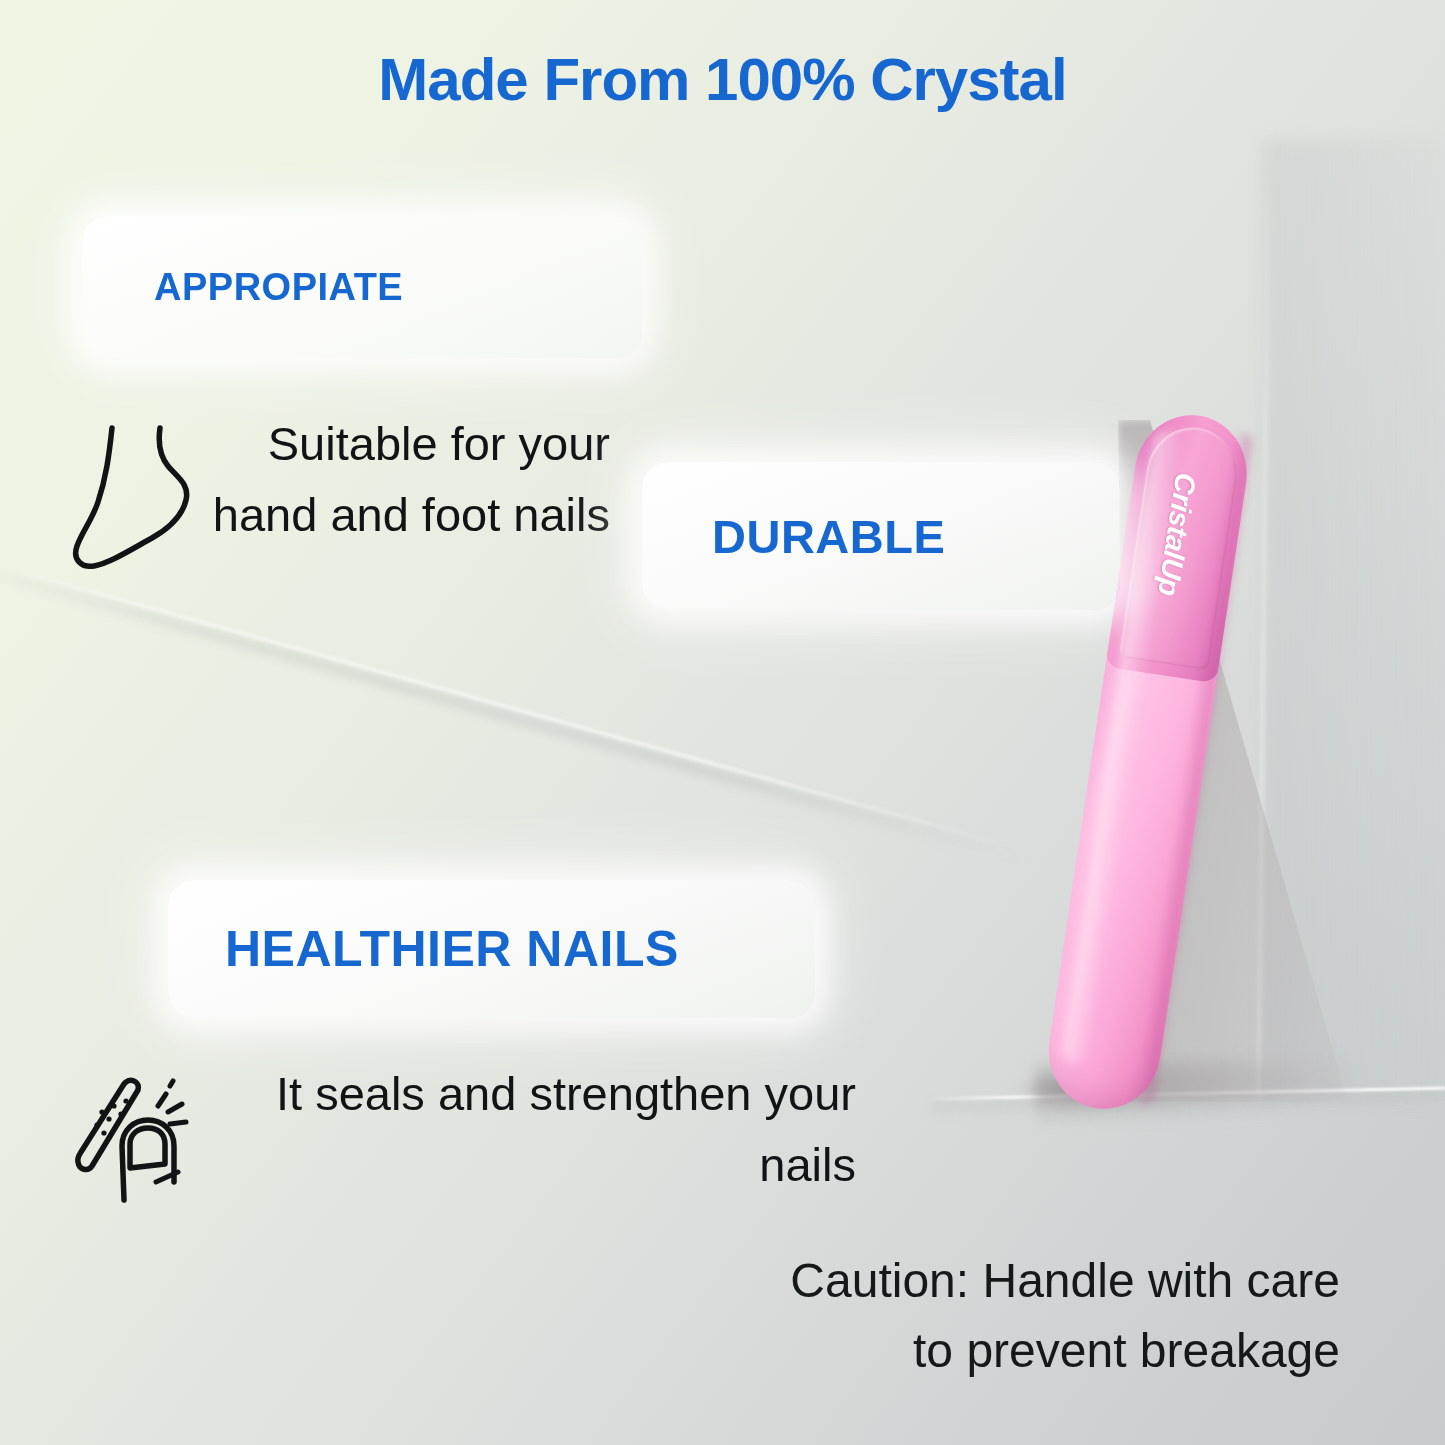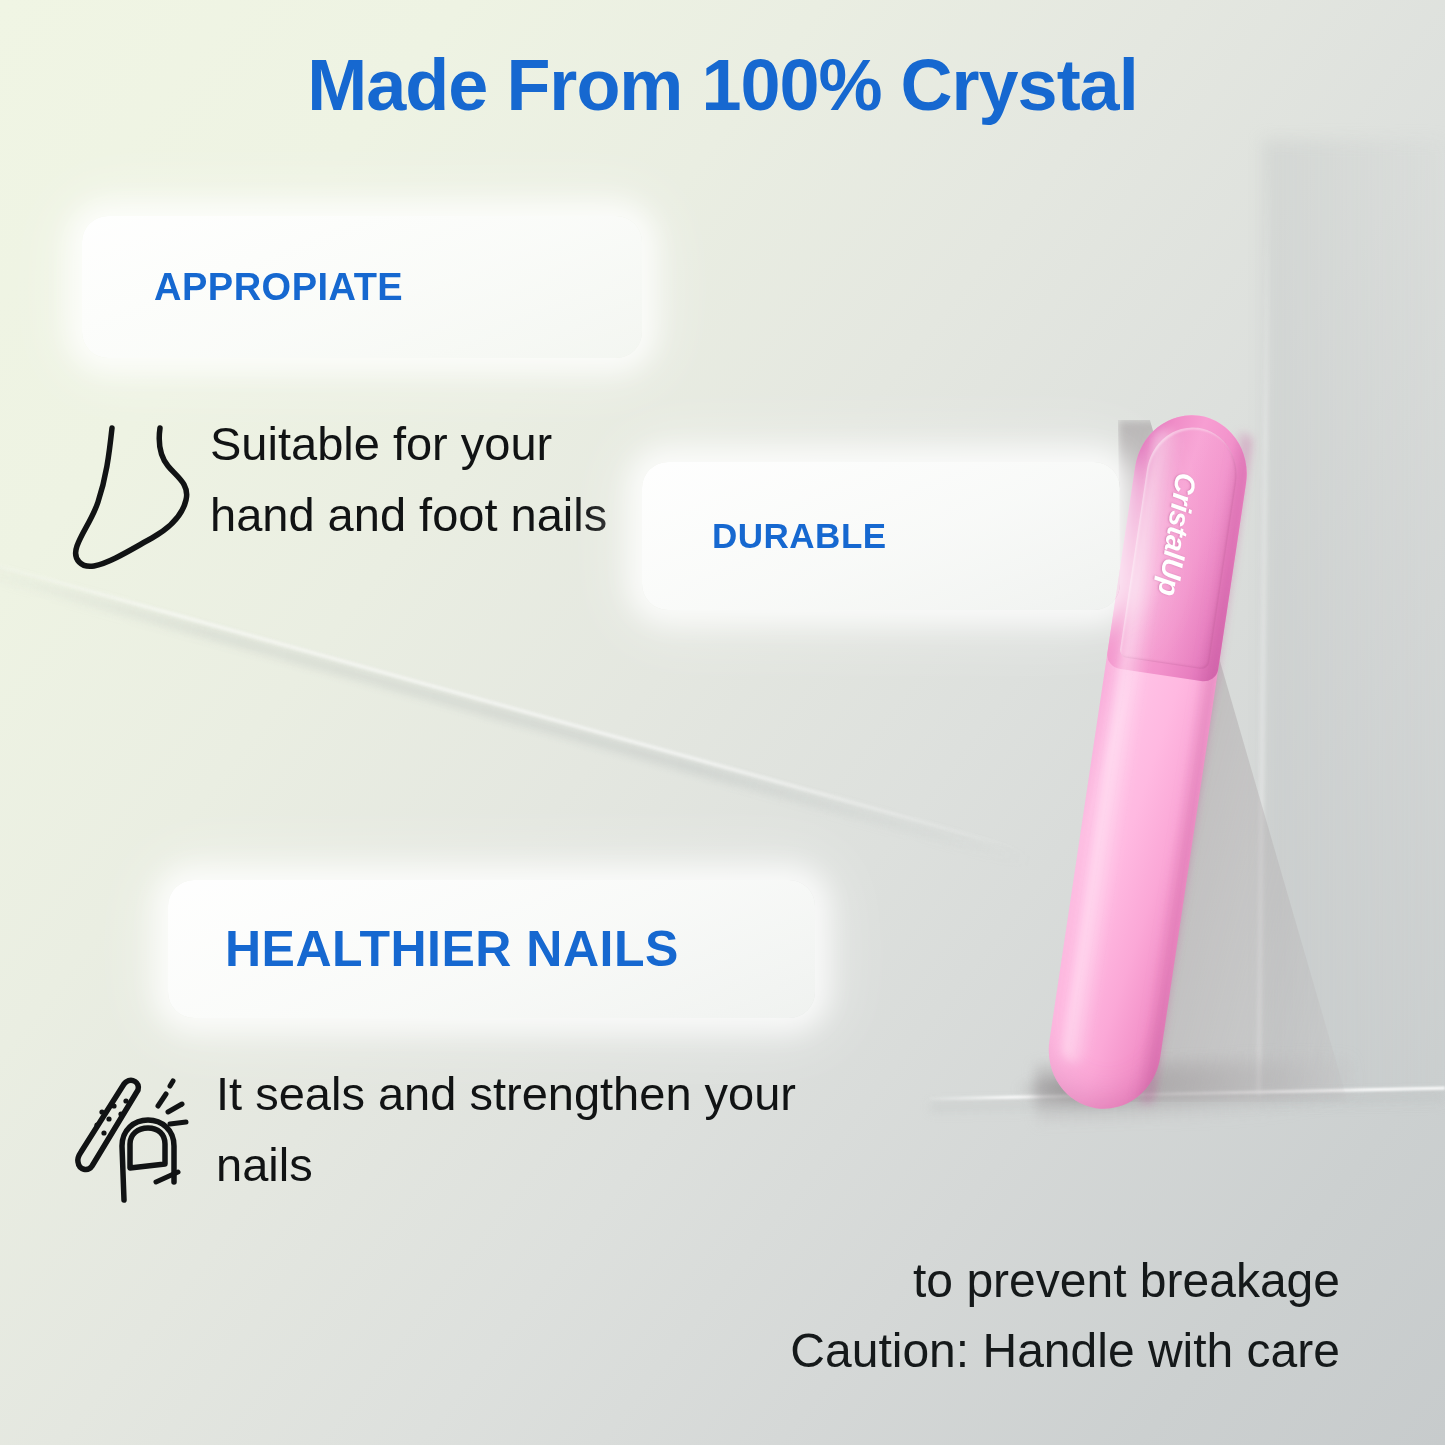--- a/index.html
+++ b/index.html
@@ -90,21 +90,21 @@
   }
 
   
   .title {
     position: absolute;
     left: 0;
     top: 48px;
     width: 1445px;
     text-align: center;
     color: #1668d0;
-    font-size: 72px;
+    font-size: 60px;
     line-height: 1.05;
     letter-spacing: -1px;
     font-weight: 700;
     white-space: nowrap;
   }
   .title .tl-light { font-weight: 600; }
   .title .tl-bold  { font-weight: 800; }
 
   
   .badge {
@@ -125,39 +125,40 @@
   }
   #badge-appropiate {
     left: 82px;  top: 216px;  width: 488px; height: 142px;
     padding-left: 72px;
   }
   #badge-appropiate .badge-label { font-size: 38px; }
   #badge-durable {
     left: 642px; top: 462px;  width: 408px; height: 148px;
     padding-left: 70px;
   }
-  #badge-durable .badge-label { font-size: 35px; }
+  #badge-durable .badge-label { font-size: 47px; }
   #badge-healthier {
     left: 168px; top: 880px;  width: 590px; height: 138px;
     padding-left: 57px;
   }
   #badge-healthier .badge-label { font-size: 50px; }
 
   
   .feature {
     position: absolute;
     display: flex;
     align-items: flex-start;
   }
   .feature-icon { flex: 0 0 auto; }
   .feature-text {
     color: #111314;
     font-size: 47px;
     line-height: 1.52;
     font-weight: 400;
+    text-align: right;
   }
 
   #feature-suitable { left: 68px; top: 408px; }
   #feature-suitable .feature-icon { margin-top: 8px; margin-right: 16px; }
   #feature-suitable .feature-text { width: 400px; }
 
   #feature-durable { left: 612px; top: 650px; }
   #feature-durable .feature-icon { margin-top: 10px; margin-right: 14px; }
   #feature-durable .feature-text { width: 320px; }
 
@@ -374,17 +375,17 @@
         <path d="M98 40 L112 32" stroke="#111314" stroke-width="5" stroke-linecap="round"></path>
         <path d="M100 52 L116 50" stroke="#111314" stroke-width="5" stroke-linecap="round"></path>
         <path d="M100 14 L103 9" stroke="#111314" stroke-width="5" stroke-linecap="round"></path>
         <path d="M86 110 L108 100" stroke="#111314" stroke-width="5" stroke-linecap="round"></path>
       </svg>
     </span>
     <span class="feature-text">It seals and strengthen your nails</span>
   </div>
 
   <div class="caution">
+    <div>Caution: Handle with care</div>
     <div>to prevent breakage</div>
-    <div>Caution: Handle with care</div>
   </div>
 
 </div>
 
 </body></html>

